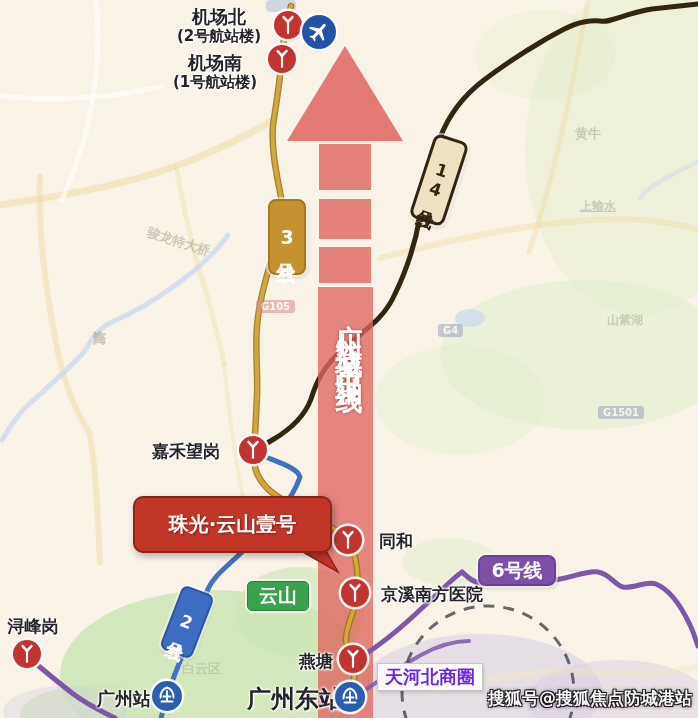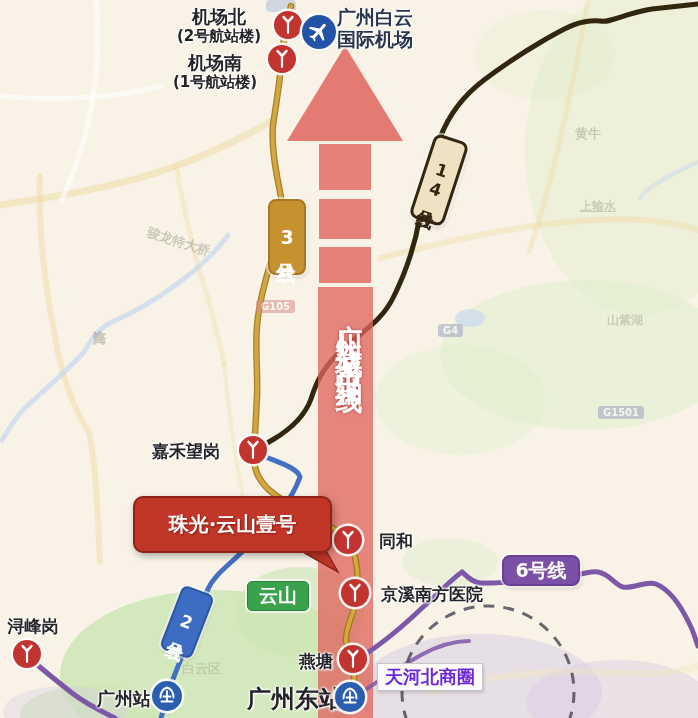--- a/index.html
+++ b/index.html
@@ -113,21 +113,21 @@
   <div class="abs faint" style="left:580px;top:198px;font-size:12px;opacity:.28;text-decoration:underline;">上输水</div>
   <div class="abs faint" style="left:607px;top:312px;font-size:12px;opacity:.28;">山紫湖</div>
   <div class="abs faint" style="left:182px;top:660px;font-size:13px;opacity:.22;">白云区</div>
   <div class="abs road-badge" style="left:438px;top:324px;background:#8a93b8;opacity:.45;">G4</div>
   <div class="abs road-badge" style="left:256px;top:300px;background:#d98a8a;opacity:.55;">G105</div>
   <div class="abs road-badge" style="left:598px;top:406px;background:#8a93b8;opacity:.45;">G1501</div>
 
   <div class="abs badge badge-v" style="left:268px;top:199px;width:34px;height:72px;background:#c6912f;border:2px solid #a87820;border-radius:8px;font-size:19px;">3号线</div>
   <div class="abs badge badge-v" style="left:421px;top:136px;width:30px;height:82px;background:#efe2c2;border:3px solid #33250f;color:#33250f;border-radius:8px;font-size:17px;transform:rotate(18deg);">14号线</div>
   <div class="abs badge badge-v" style="left:170px;top:588px;width:30px;height:64px;background:#3d6cc3;border:2px solid #2c55a3;border-radius:7px;font-size:17px;transform:rotate(21deg);">2号线</div>
-  <div class="abs badge" style="left:502px;top:555px;width:74px;height:27px;background:#7c50a6;border:2px solid #6a3f94;border-radius:8px;font-size:19px;">6号线</div>
+  <div class="abs badge" style="left:478px;top:555px;width:74px;height:27px;background:#7c50a6;border:2px solid #6a3f94;border-radius:8px;font-size:19px;">6号线</div>
 
   <div class="abs icon metro-icon" style="left:274px;top:11px;">
     <svg width="22" height="22" viewBox="0 0 24 24">
       <path d="M12 20.5 L12 9 M12 10 C11.5 6.5 9 6.5 7 3.2 M7 3.2 C9.8 5.6 11.2 6.8 12 9 M12 10 C12.5 6.5 15 6.5 17 3.2 M17 3.2 C14.2 5.6 12.8 6.8 12 9" fill="none" stroke="#fff" stroke-width="2.4" stroke-linecap="round" stroke-linejoin="round"></path>
     </svg>
   </div>
   <div class="abs icon metro-icon" style="left:268px;top:45px;">
     <svg width="22" height="22" viewBox="0 0 24 24">
       <path d="M12 20.5 L12 9 M12 10 C11.5 6.5 9 6.5 7 3.2 M7 3.2 C9.8 5.6 11.2 6.8 12 9 M12 10 C12.5 6.5 15 6.5 17 3.2 M17 3.2 C14.2 5.6 12.8 6.8 12 9" fill="none" stroke="#fff" stroke-width="2.4" stroke-linecap="round" stroke-linejoin="round"></path>
     </svg>
@@ -173,35 +173,32 @@
     </svg>
   </div>
 
   <div class="abs st-label two-line center" style="left:219px;top:26px;">
     <span style="font-size:18px;display:block;">机场北</span>
     <span class="sub">(2号航站楼)</span>
   </div>
   <div class="abs st-label two-line center" style="left:215px;top:72px;">
     <span style="font-size:18px;display:block;">机场南</span>
     <span class="sub">(1号航站楼)</span>
-  </div>
-  <div class="abs st-label two-line center" style="left:375px;top:29px;color:#2a3550;">
-    <span style="font-size:19px;display:block;">广州白云</span>
-    <span style="font-size:19px;display:block;">国际机场</span>
   </div>
   <div class="abs st-label center" style="left:186px;top:451px;">嘉禾望岗</div>
   <div class="abs st-label center" style="left:396px;top:541px;">同和</div>
   <div class="abs st-label center" style="left:432px;top:594px;">京溪南方医院</div>
   <div class="abs st-label center" style="left:316px;top:661px;">燕塘</div>
   <div class="abs st-label center" style="left:33px;top:626px;">浔峰岗</div>
   <div class="abs st-label center" style="left:124px;top:699px;font-size:18px;">广州站</div>
   <div class="abs st-label center" style="left:295px;top:699px;font-size:24px;">广州东站</div>
 
   <div class="abs area-badge" style="left:247px;top:581px;background:#3aa24c;border:1px solid #2e8040;border-radius:5px;color:#fff;font-size:19px;padding:1px 11px;box-shadow:0 0 0 2px rgba(255,255,255,.6);">云山</div>
   <div class="abs area-badge" style="left:377px;top:663px;background:rgba(253,253,253,.95);border:1px solid #c6c6c6;color:#6d28d9;font-size:18px;padding:1px 7px;box-shadow:1px 2px 3px rgba(0,0,0,.15);">天河北商圈</div>
 
   <svg class="abs tail-svg" width="70" height="50" viewBox="0 0 70 50" style="left:280px;top:530px;">
     <polygon points="9,14 58,42 38,7" fill="#c23627" stroke="#8e2317" stroke-width="1.5"></polygon>
   </svg>
   <div class="abs callout" style="left:133px;top:496px;width:195px;height:53px;">珠光·云山壹号</div>
 
+  <div class="abs watermark" style="left:488px;top:687px;">搜狐号@搜狐焦点防城港站</div>
 
 </div>
 
 </body></html>

